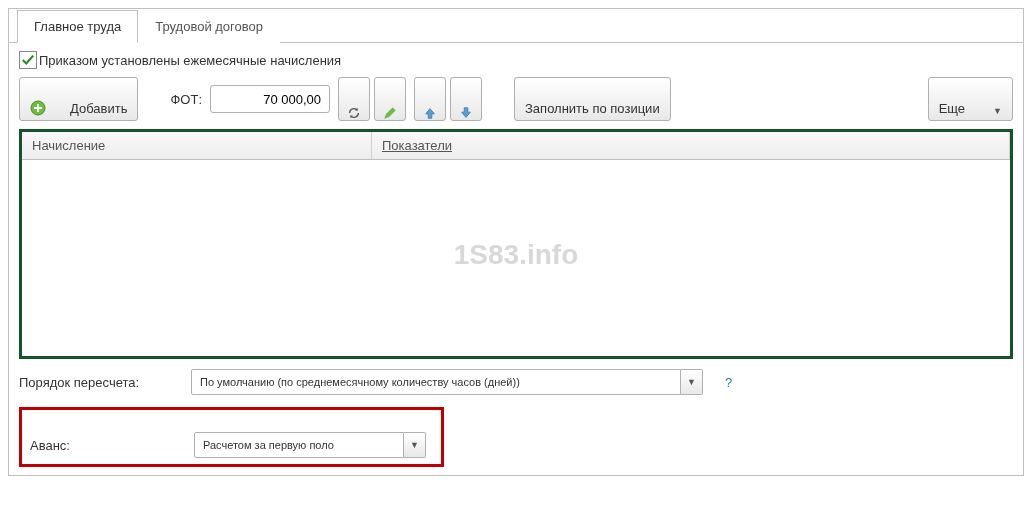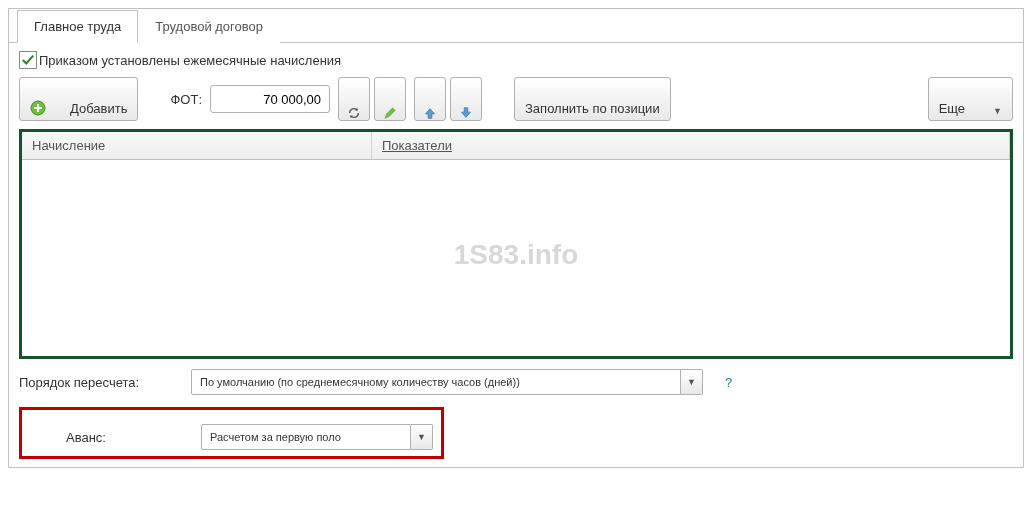--- a/index.html
+++ b/index.html
@@ -167,21 +167,21 @@
     color: #2a7ab0;
     margin-left: 8px;
     cursor: pointer;
   }
   .highlight-box {
     border: 3px solid #c00000;
     margin-top: 12px;
     padding: 6px 8px 6px 0;
     width: 425px;
   }
-  .highlight-box .form-row { margin-top: 8px; padding-left: 36px; }
+  .highlight-box .form-row { margin-top: 16px; }
   .dropdown-caret { font-size: 9px; color: #555; margin-left: 4px; }
   svg { display: block; }
 </style>
 </head>
 <body>
 
 <div class="window">
 
   <div class="tabs">
     <div class="tab active">Главное труда</div>

